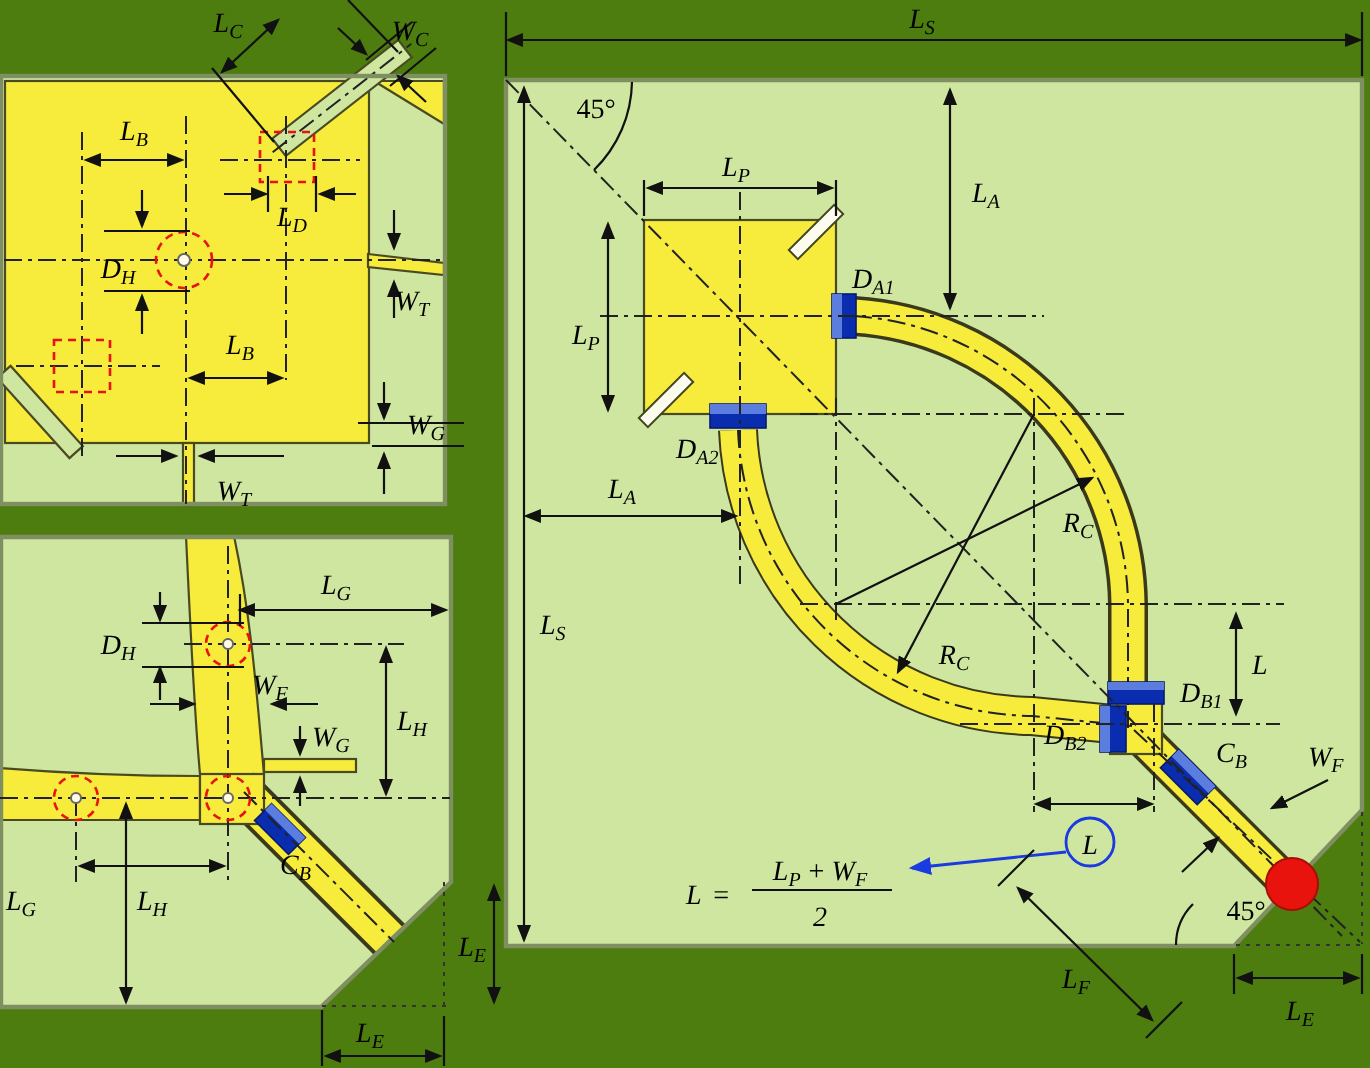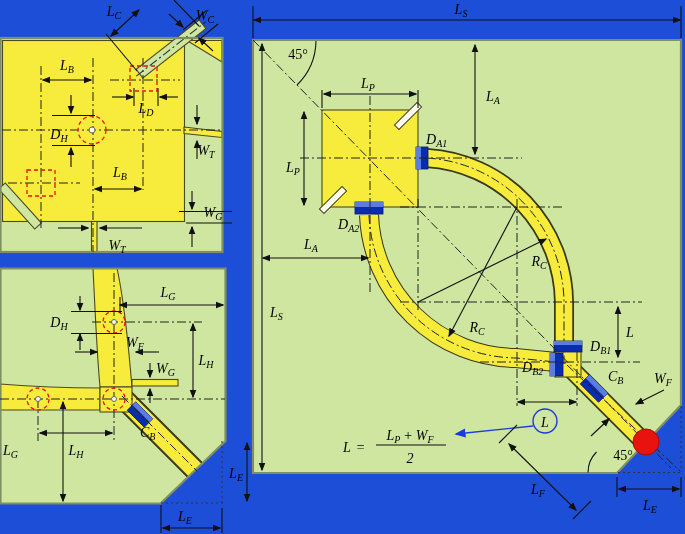--- a/index.html
+++ b/index.html
@@ -1,16 +1,16 @@
 <!DOCTYPE html>
 <html><head>
 <meta charset="utf-8">
 <style>
   html,body{margin:0;padding:0;background:#fff;}
-  #fig{position:relative;width:685px;height:534px;background:#1d4ed8;overflow:hidden;
+  #fig{position:relative;width:685px;height:534px;background:#4d7c0f;overflow:hidden;
        font-family:"Liberation Serif",serif;}
   #fig svg{position:absolute;}
   .subfill{fill:#cfe6a0;}
   .subedge{fill:none;stroke:#7f8f62;stroke-width:2.2;}
   .cond{fill:#f7eb3b;stroke:#4a4a22;stroke-width:1.1;}
   .slit{fill:#fbfbee;stroke:#44441f;stroke-width:1;}
   .cut{fill:#cfe6a0;stroke:#4a4a22;stroke-width:1.1;}
   .oln{stroke:#3a3a1a;fill:none;stroke-linecap:butt;}
   .yln{stroke:#f7eb3b;fill:none;stroke-linecap:butt;}
   .dim{stroke:#111;stroke-width:1.1;fill:none;}

